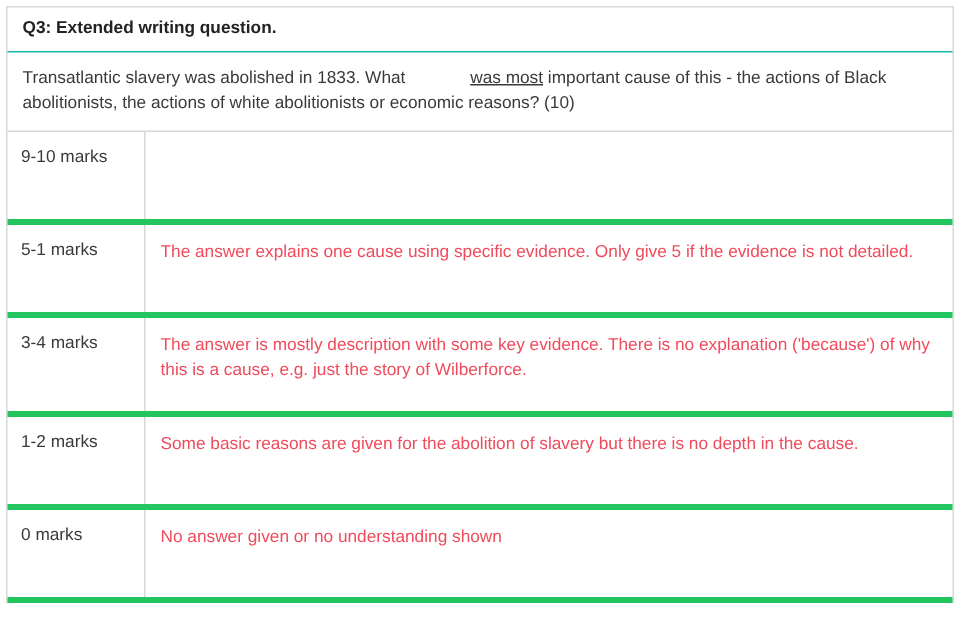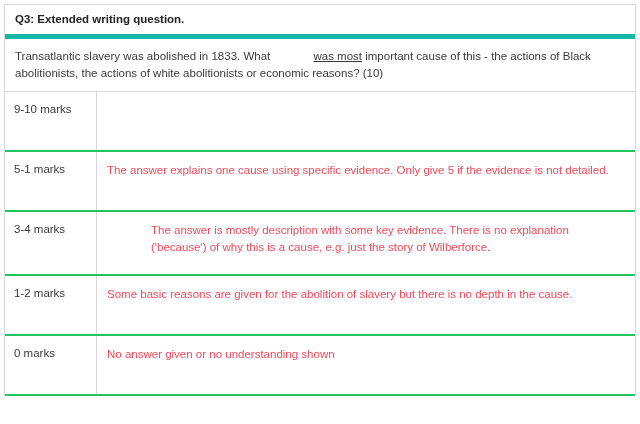--- a/index.html
+++ b/index.html
@@ -15,21 +15,21 @@
     overflow: hidden;
   }
   .sheet {
     width: 632px;
     margin: 4px 4px 0 4px;
     box-sizing: border-box;
     border: 1px solid #d8d8d8;
     border-bottom: none;
   }
   .header-row {
-    border-bottom: 5px solid #14b8a6;
+    border-bottom: 1px solid #14b8a6;
     padding: 7px 10px 7px 10px;
   }
   .header-title {
     font-size: 11.5px;
     font-weight: bold;
     color: #222222;
     line-height: 1.3;
   }
   .question-row {
     border-bottom: 1px solid #d8d8d8;
@@ -39,26 +39,25 @@
     font-size: 11.5px;
     color: #3a3a3a;
     line-height: 1.45;
   }
   .question-text .u {
     text-decoration: underline;
     margin-left: 40px;
   }
   .band-row {
     display: flex;
-    border-bottom: 2px solid #22c55e;
+    border-bottom: 4px solid #22c55e;
     min-height: 58px;
   }
   .band-row.tall {
     min-height: 62px;
-    gap: 44px;
   }
   .band-label {
     width: 92px;
     flex: 0 0 92px;
     box-sizing: border-box;
     border-right: 1px solid #d8d8d8;
     padding: 10px 8px 10px 9px;
     font-size: 11.5px;
     color: #3a3a3a;
     line-height: 1.35;

